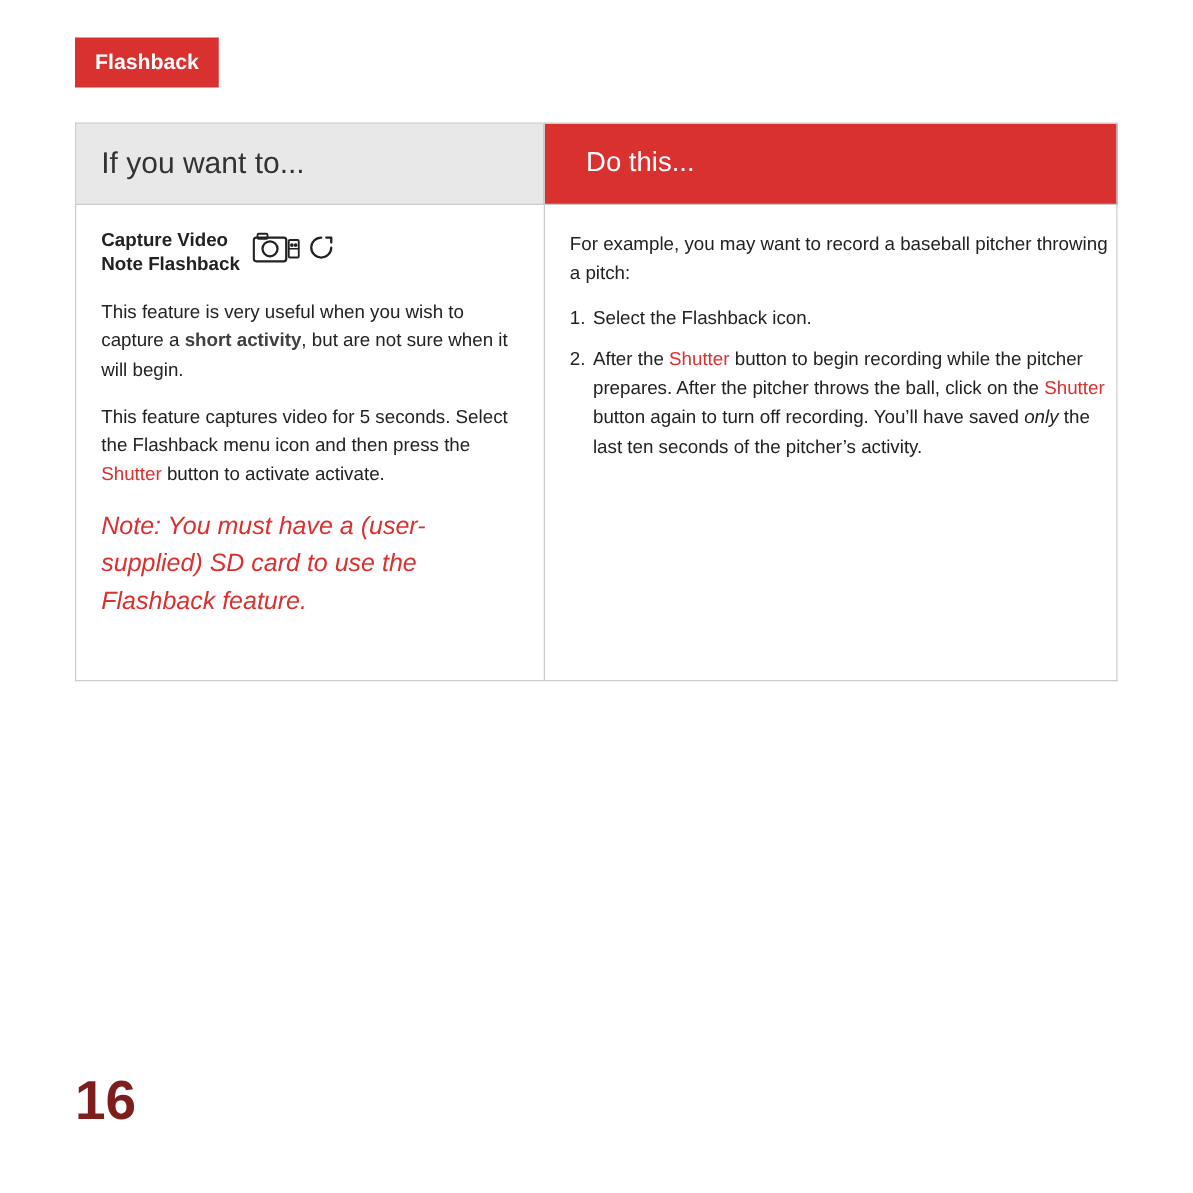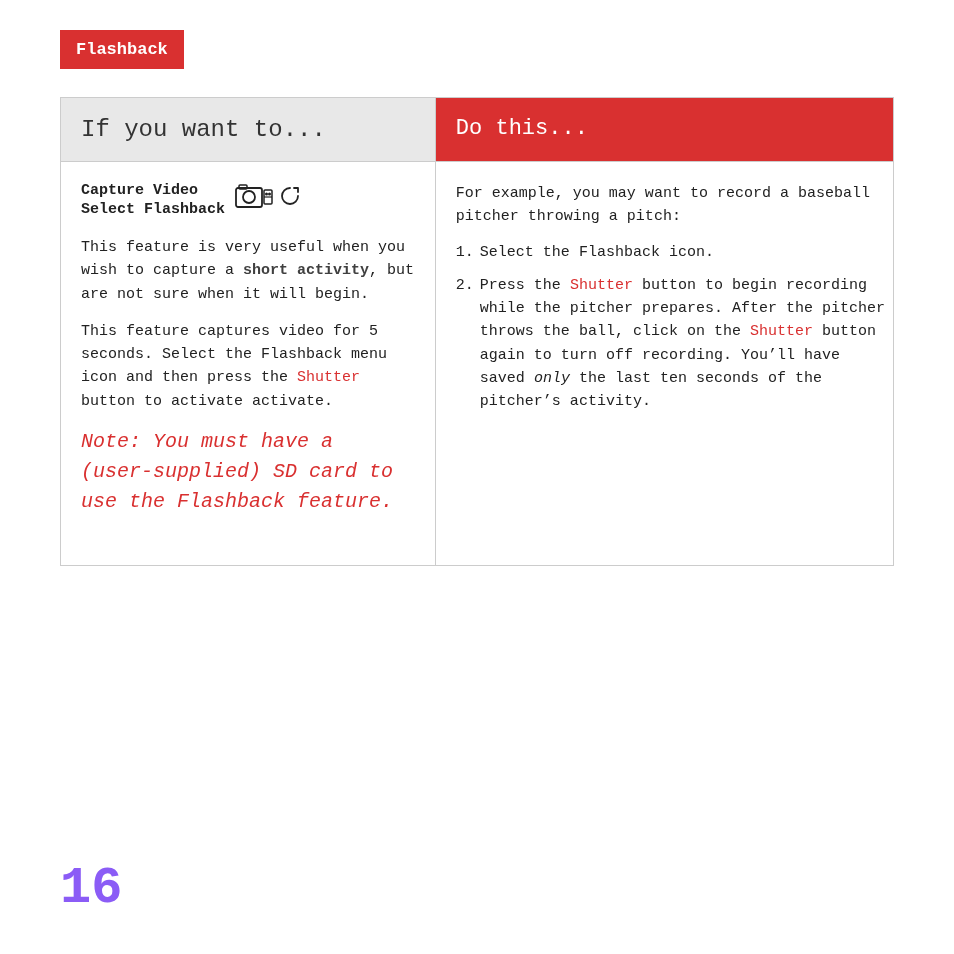--- a/index.html
+++ b/index.html
@@ -12,21 +12,20 @@
       font-size: 15px;
       color: #222;
       overflow: hidden;
     }
 
     .page {
       width: 954px;
       height: 946px;
       padding: 30px 60px 40px 60px;
       position: relative;
-      font-family: Liberation Mono, monospace;
     }
 
     
     .header-bar {
       background: #d93030;
       padding: 10px 16px;
       display: inline-block;
       margin-bottom: 28px;
     }
 
@@ -56,21 +55,21 @@
 
     
     .table-header-left {
       background: #e8e8e8;
       padding: 18px 20px;
       border-bottom: 1.5px solid #ccc;
     }
 
     .table-header-right {
       background: #d93030;
-      padding: 18px 20px;
+      padding: 18px 33px;
       border-bottom: 1.5px solid #ccc;
     }
 
     .table-header-left h2 {
       color: #333;
       font-size: 24px;
       font-weight: normal;
     }
 
     .table-header-right h2 {
@@ -156,24 +155,24 @@
     }
 
     .list-num {
       flex-shrink: 0;
       font-weight: normal;
     }
 
     
     .page-number {
       position: absolute;
-      bottom: 28px;
+      bottom: 40px;
       left: 60px;
-      color: #8b5cf6;
-      font-size: 52px;
+      color: #7f1d1d;
+      font-size: 44px;
       font-weight: bold;
     }
   </style>
 </head>
 <body>
 
 <div class="page">
 
   
   <div class="header-bar">
@@ -193,21 +192,21 @@
       </tr>
     </thead>
     <tbody>
       <tr>
 
         <td class="col-left table-content-left">
 
           <div class="heading-row">
             <div class="heading-text">
               <div class="capture-heading">Capture Video</div>
-              <div class="capture-heading">Select Flashback</div>
+              <div class="capture-heading">Note Flashback</div>
             </div>
 
             <div class="icons-row">
 
               <svg width="38" height="28" viewBox="0 0 38 28" fill="none" xmlns="http://www.w3.org/2000/svg">
 
                 <rect x="1" y="6" width="26" height="19" rx="2" stroke="#222" stroke-width="1.8" fill="none"></rect>
 
                 <circle cx="14" cy="15" r="6" stroke="#222" stroke-width="1.8" fill="none"></circle>
 
@@ -242,21 +241,21 @@
         <td class="col-right table-content-right">
           <p class="right-para">For example, you may want to record a baseball pitcher throwing a pitch:</p>
           <ol class="numbered-list">
             <li>
               <span class="list-num">1.</span>
               <span>Select the Flashback icon.</span>
             </li>
             <li>
               <span class="list-num">2.</span>
               <span>
-                <span>Press the </span><span class="red-text">Shutter</span><span> button to begin recording while the pitcher prepares. After the pitcher throws the ball, click on the </span><span class="red-text">Shutter</span><span> button again to turn off recording. You’ll have saved </span><em>only</em><span> the last ten seconds of the pitcher’s activity.</span>
+                <span>After the </span><span class="red-text">Shutter</span><span> button to begin recording while the pitcher prepares. After the pitcher throws the ball, click on the </span><span class="red-text">Shutter</span><span> button again to turn off recording. You’ll have saved </span><em>only</em><span> the last ten seconds of the pitcher’s activity.</span>
               </span>
             </li>
           </ol>
         </td>
       </tr>
     </tbody>
   </table>
 
   
   <div class="page-number">16</div>

